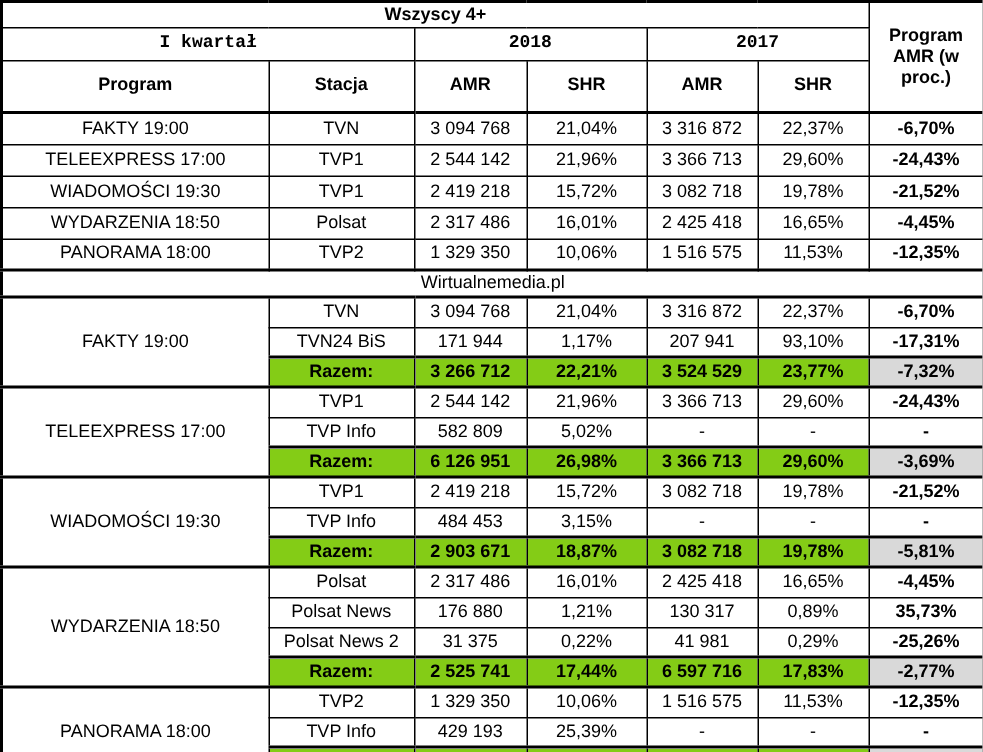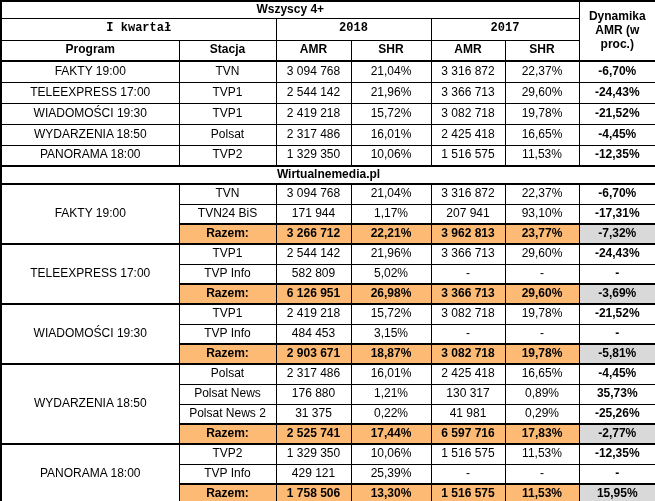--- a/index.html
+++ b/index.html
@@ -17,49 +17,49 @@
     text-align: center;
     vertical-align: middle;
     padding: 0 3px;
     background: #fff;
     overflow: hidden;
     line-height: 1.15;
   }
   tr { height: 20px; }
   tr.r1 { height: 17px; }
   tr.r2 { height: 22px; font-family: Liberation Mono, monospace; }
-  tr.r3 { height: 21px; }
+  tr.r3 { height: 35px; }
   tr.sum { height: 21px; }
   tr.divider { height: 18px; }
   td.hdr { background: #a6a6a6; font-weight: bold; }
   td.dyncell { background: #d9d9d9; font-weight: bold; border-left-width: 2px; }
   td.dynhdr { border-left-width: 2px; }
-  tr.razem td { background: #fdba74; font-weight: bold; border-top-width: 2px; }
+  tr.razem td { background: #84cc16; font-weight: bold; border-top-width: 2px; }
   tr.razem td.dyncell { background: #d9d9d9; }
   tr.t2 td { border-top-width: 2px; }
-  td.b { font-weight: bold; margin-top: 16px; }
+  td.b { font-weight: normal; margin-top: 16px; }
 </style>
 </head>
 <body>
 
 <table class="ratings">
   <colgroup>
     <col style="width:178px">
       <col style="width:97px">
       <col style="width:75px">
       <col style="width:80px">
       <col style="width:74px">
       <col style="width:74px">
       <col style="width:77px">
   </colgroup>
 
   <tbody>
       <tr class="r1">
     <td class="hdr" colspan="6">Wszyscy 4+</td>
-    <td class="hdr dynhdr" rowspan="3">Dynamika AMR (w proc.)</td>
+    <td class="hdr dynhdr" rowspan="3">Program AMR (w proc.)</td>
   </tr>
   <tr class="r2">
     <td class="hdr" colspan="2">I kwartał</td>
     <td class="hdr" colspan="2">2018</td>
     <td class="hdr" colspan="2">2017</td>
   </tr>
   <tr class="r3">
     <td class="hdr">Program</td>
     <td class="hdr">Stacja</td>
     <td class="hdr">AMR</td>
@@ -132,21 +132,21 @@
     <td>171 944</td>
     <td>1,17%</td>
     <td>207 941</td>
     <td>93,10%</td>
     <td class="dyncell">-17,31%</td>
   </tr>
   <tr class="razem">
     <td>Razem:</td>
     <td>3 266 712</td>
     <td>22,21%</td>
-    <td>3 962 813</td>
+    <td>3 524 529</td>
     <td>23,77%</td>
     <td class="dyncell">-7,32%</td>
   </tr>
 
   <tr class="t2">
     <td rowspan="3">TELEEXPRESS 17:00</td>
     <td>TVP1</td>
     <td>2 544 142</td>
     <td>21,96%</td>
     <td>3 366 713</td>
@@ -234,21 +234,21 @@
     <td rowspan="3">PANORAMA 18:00</td>
     <td>TVP2</td>
     <td>1 329 350</td>
     <td>10,06%</td>
     <td>1 516 575</td>
     <td>11,53%</td>
     <td class="dyncell">-12,35%</td>
   </tr>
   <tr>
     <td>TVP Info</td>
-    <td>429 121</td>
+    <td>429 193</td>
     <td>25,39%</td>
     <td>-</td>
     <td>-</td>
     <td class="dyncell">-</td>
   </tr>
   <tr class="razem">
     <td>Razem:</td>
     <td>1 758 506</td>
     <td>13,30%</td>
     <td>1 516 575</td>

